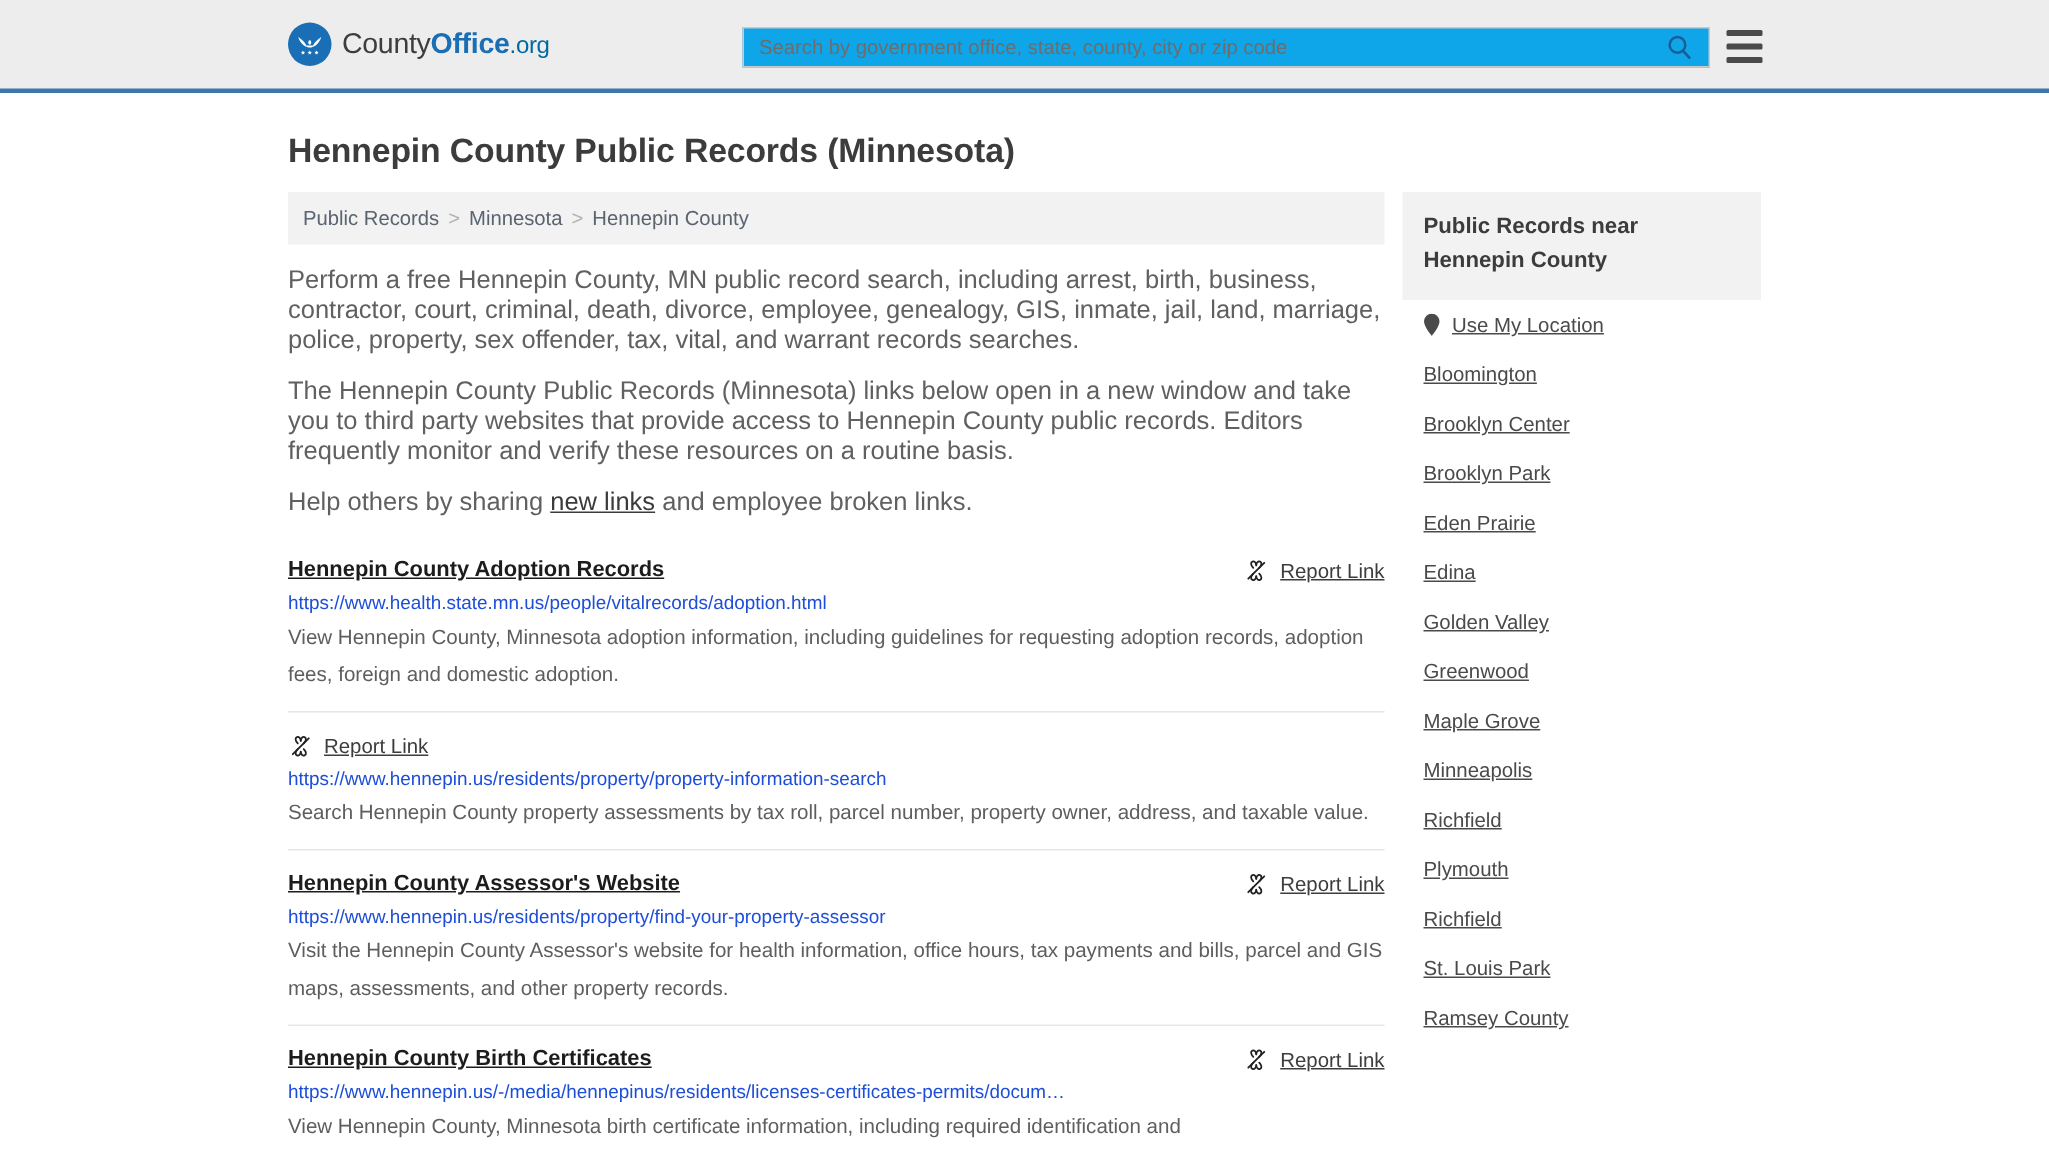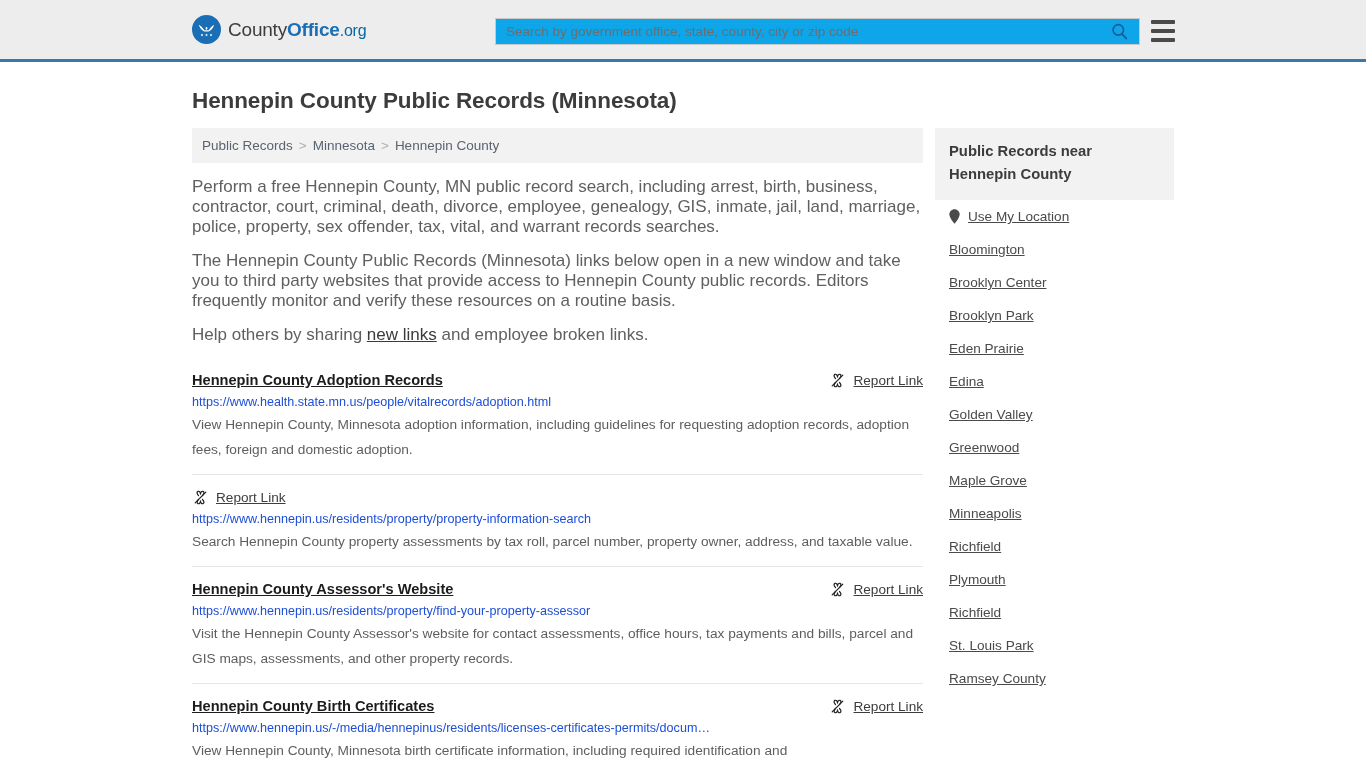--- a/index.html
+++ b/index.html
@@ -315,21 +315,21 @@
                 <path d="M9.2 9.2 C6.6 6.6 6.6 4.2 8.4 3.4 c1.8-.8 3.4 1.0 3.6 3.4" fill="none" stroke="#222" stroke-width="1.7" stroke-linecap="round"></path>
                 <path d="M14.8 9.2 C17.4 6.6 17.4 4.2 15.6 3.4 c-1.8-.8-3.4 1.0-3.6 3.4" fill="none" stroke="#222" stroke-width="1.7" stroke-linecap="round"></path>
                 <path d="M9.2 14.8 C6.6 17.4 6.6 19.8 8.4 20.6 c1.8 .8 3.4-1.0 3.6-3.4" fill="none" stroke="#222" stroke-width="1.7" stroke-linecap="round"></path>
                 <path d="M14.8 14.8 C17.4 17.4 17.4 19.8 15.6 20.6 c-1.8 .8-3.4-1.0-3.6-3.4" fill="none" stroke="#222" stroke-width="1.7" stroke-linecap="round"></path>
                 <line x1="4.5" y1="19.5" x2="19.5" y2="4.5" stroke="#222" stroke-width="1.7" stroke-linecap="round"></line>
               </svg>
               <span>Report Link</span>
             </span>
           </div>
           <div class="record-url">https://www.hennepin.us/residents/property/find-your-property-assessor</div>
-          <div class="record-desc">Visit the Hennepin County Assessor's website for contact assessments, office hours, tax payments and bills, parcel and GIS maps, assessments, and other property records.</div>
+          <div class="record-desc">Visit the Hennepin County Assessor's website for health information, office hours, tax payments and bills, parcel and GIS maps, assessments, and other property records.</div>
         </div>
 
         <div class="record">
           <div class="record-head">
             <a class="record-title" href="#">Hennepin County Birth Certificates</a>
             <span class="report-link">
               <svg width="17" height="17" viewBox="0 0 24 24">
                 <path d="M9.2 9.2 C6.6 6.6 6.6 4.2 8.4 3.4 c1.8-.8 3.4 1.0 3.6 3.4" fill="none" stroke="#222" stroke-width="1.7" stroke-linecap="round"></path>
                 <path d="M14.8 9.2 C17.4 6.6 17.4 4.2 15.6 3.4 c-1.8-.8-3.4 1.0-3.6 3.4" fill="none" stroke="#222" stroke-width="1.7" stroke-linecap="round"></path>
                 <path d="M9.2 14.8 C6.6 17.4 6.6 19.8 8.4 20.6 c1.8 .8 3.4-1.0 3.6-3.4" fill="none" stroke="#222" stroke-width="1.7" stroke-linecap="round"></path>

